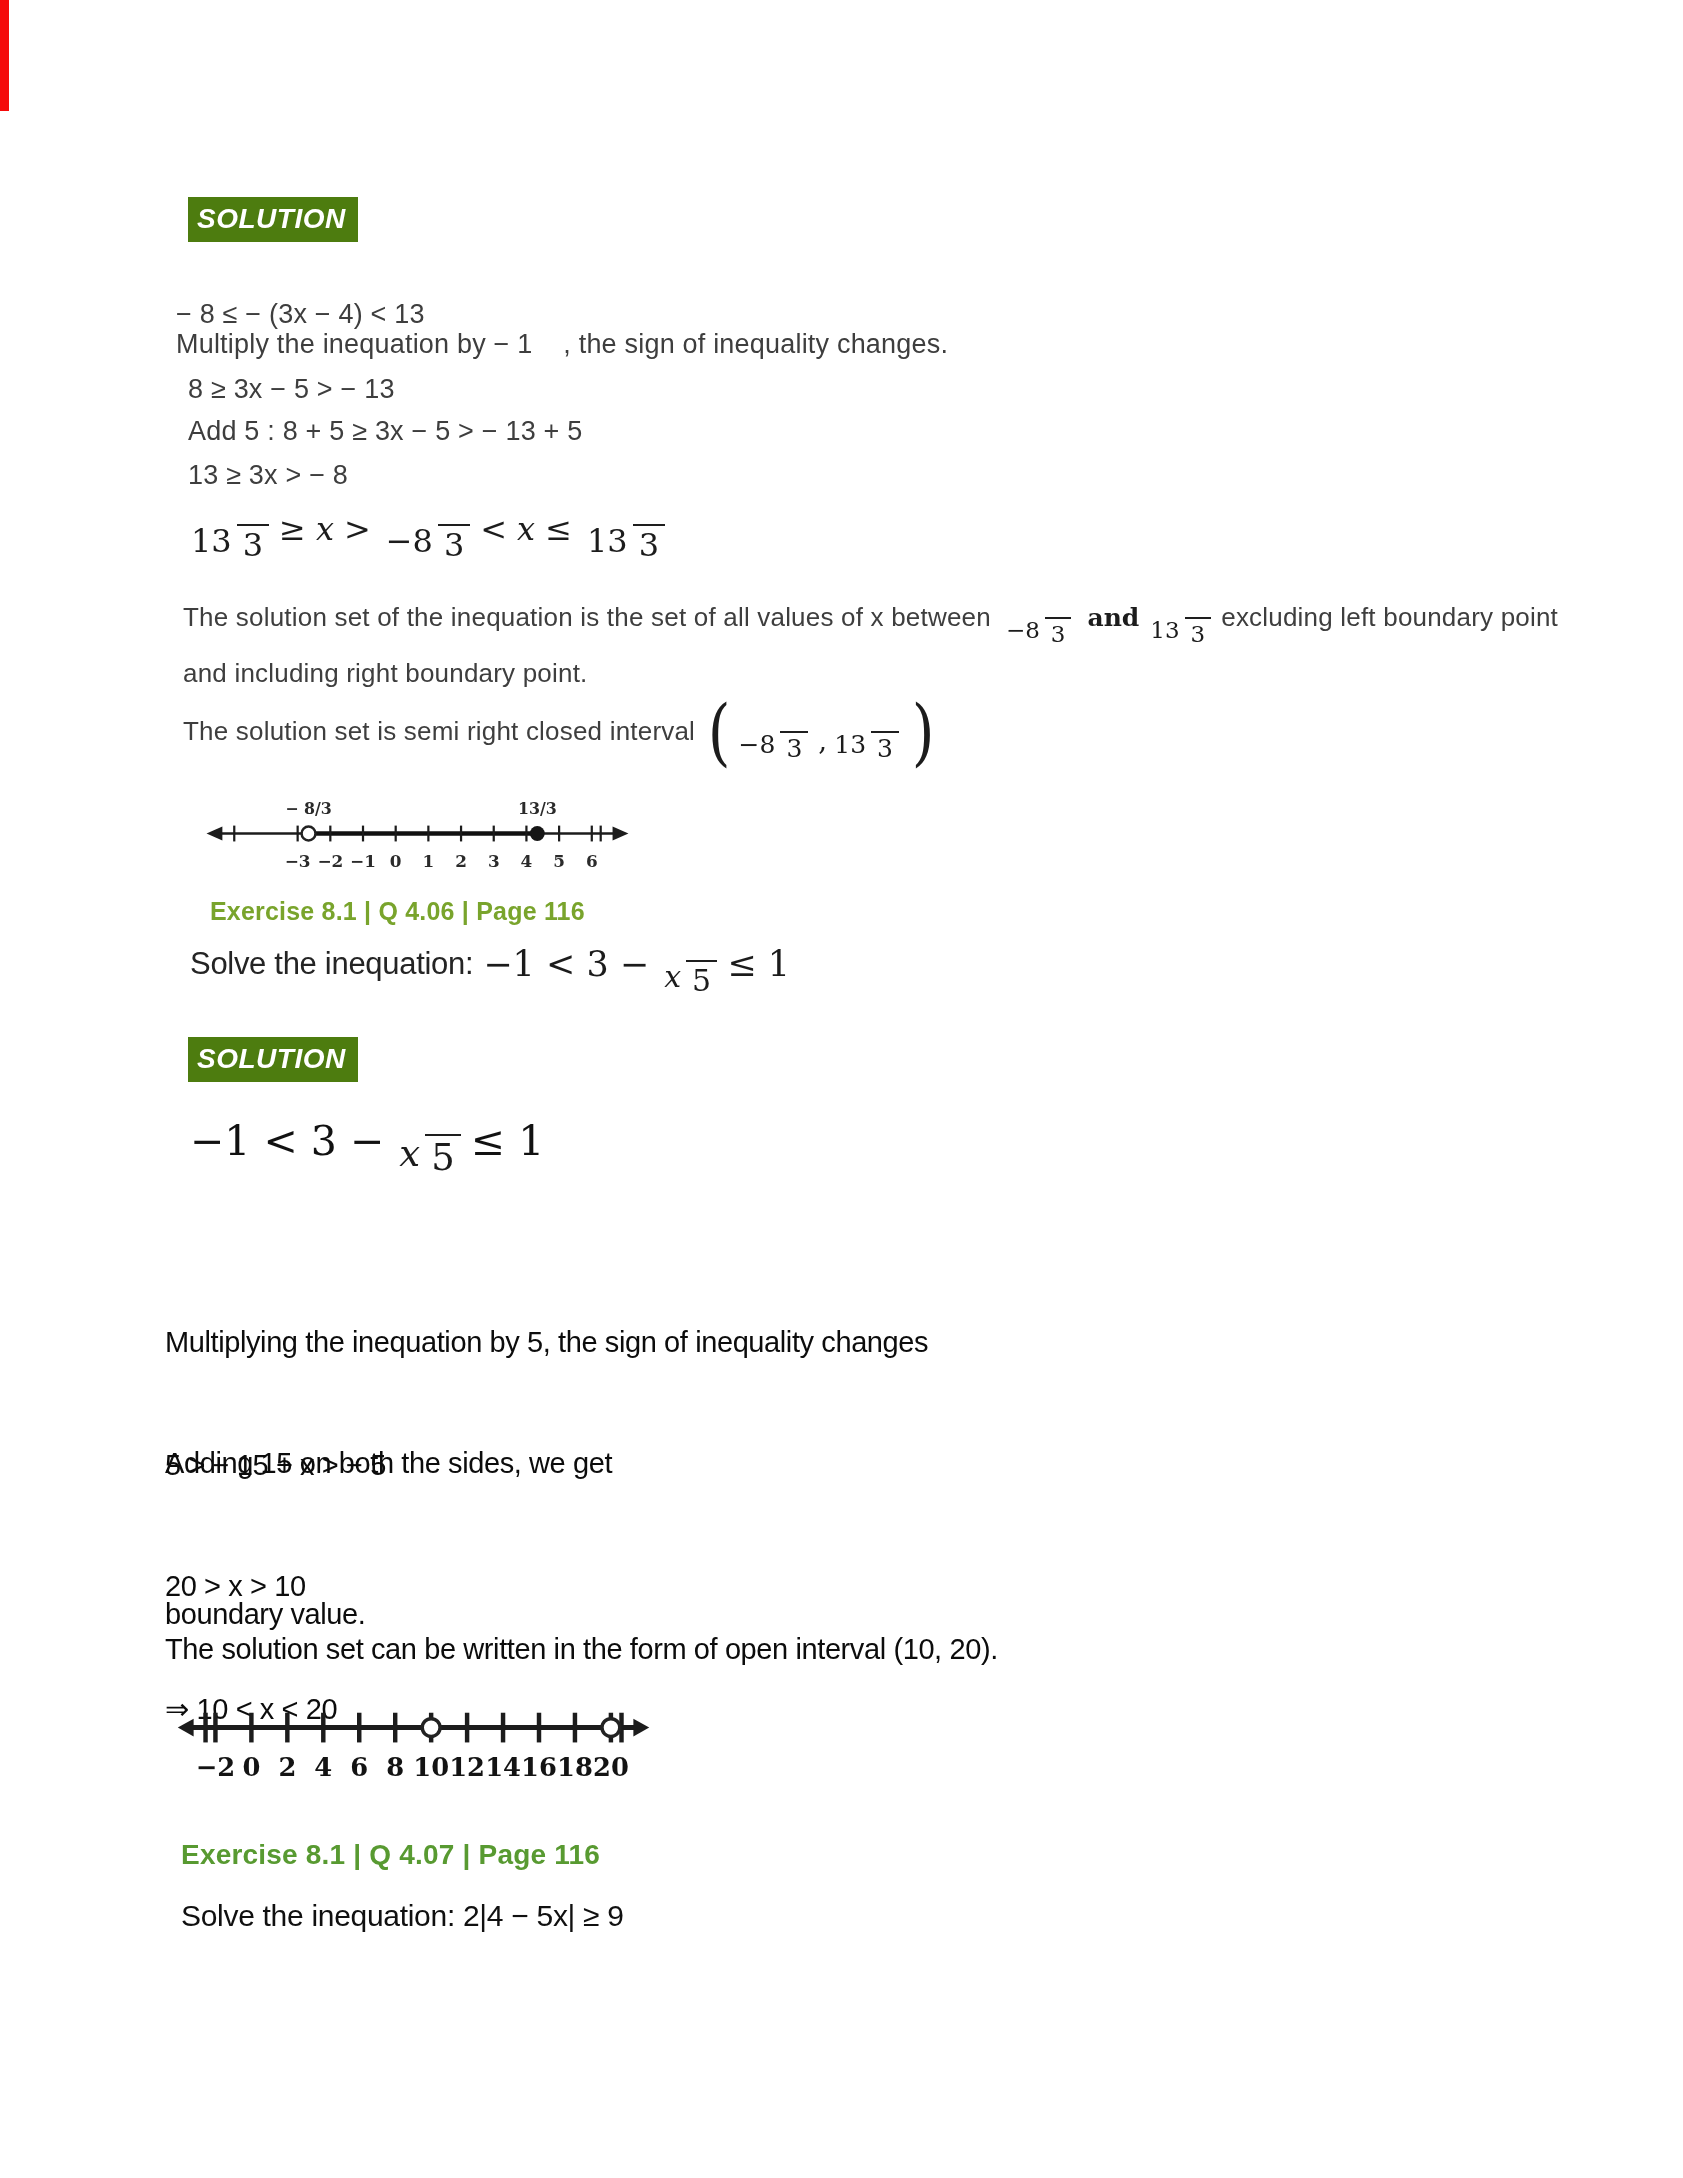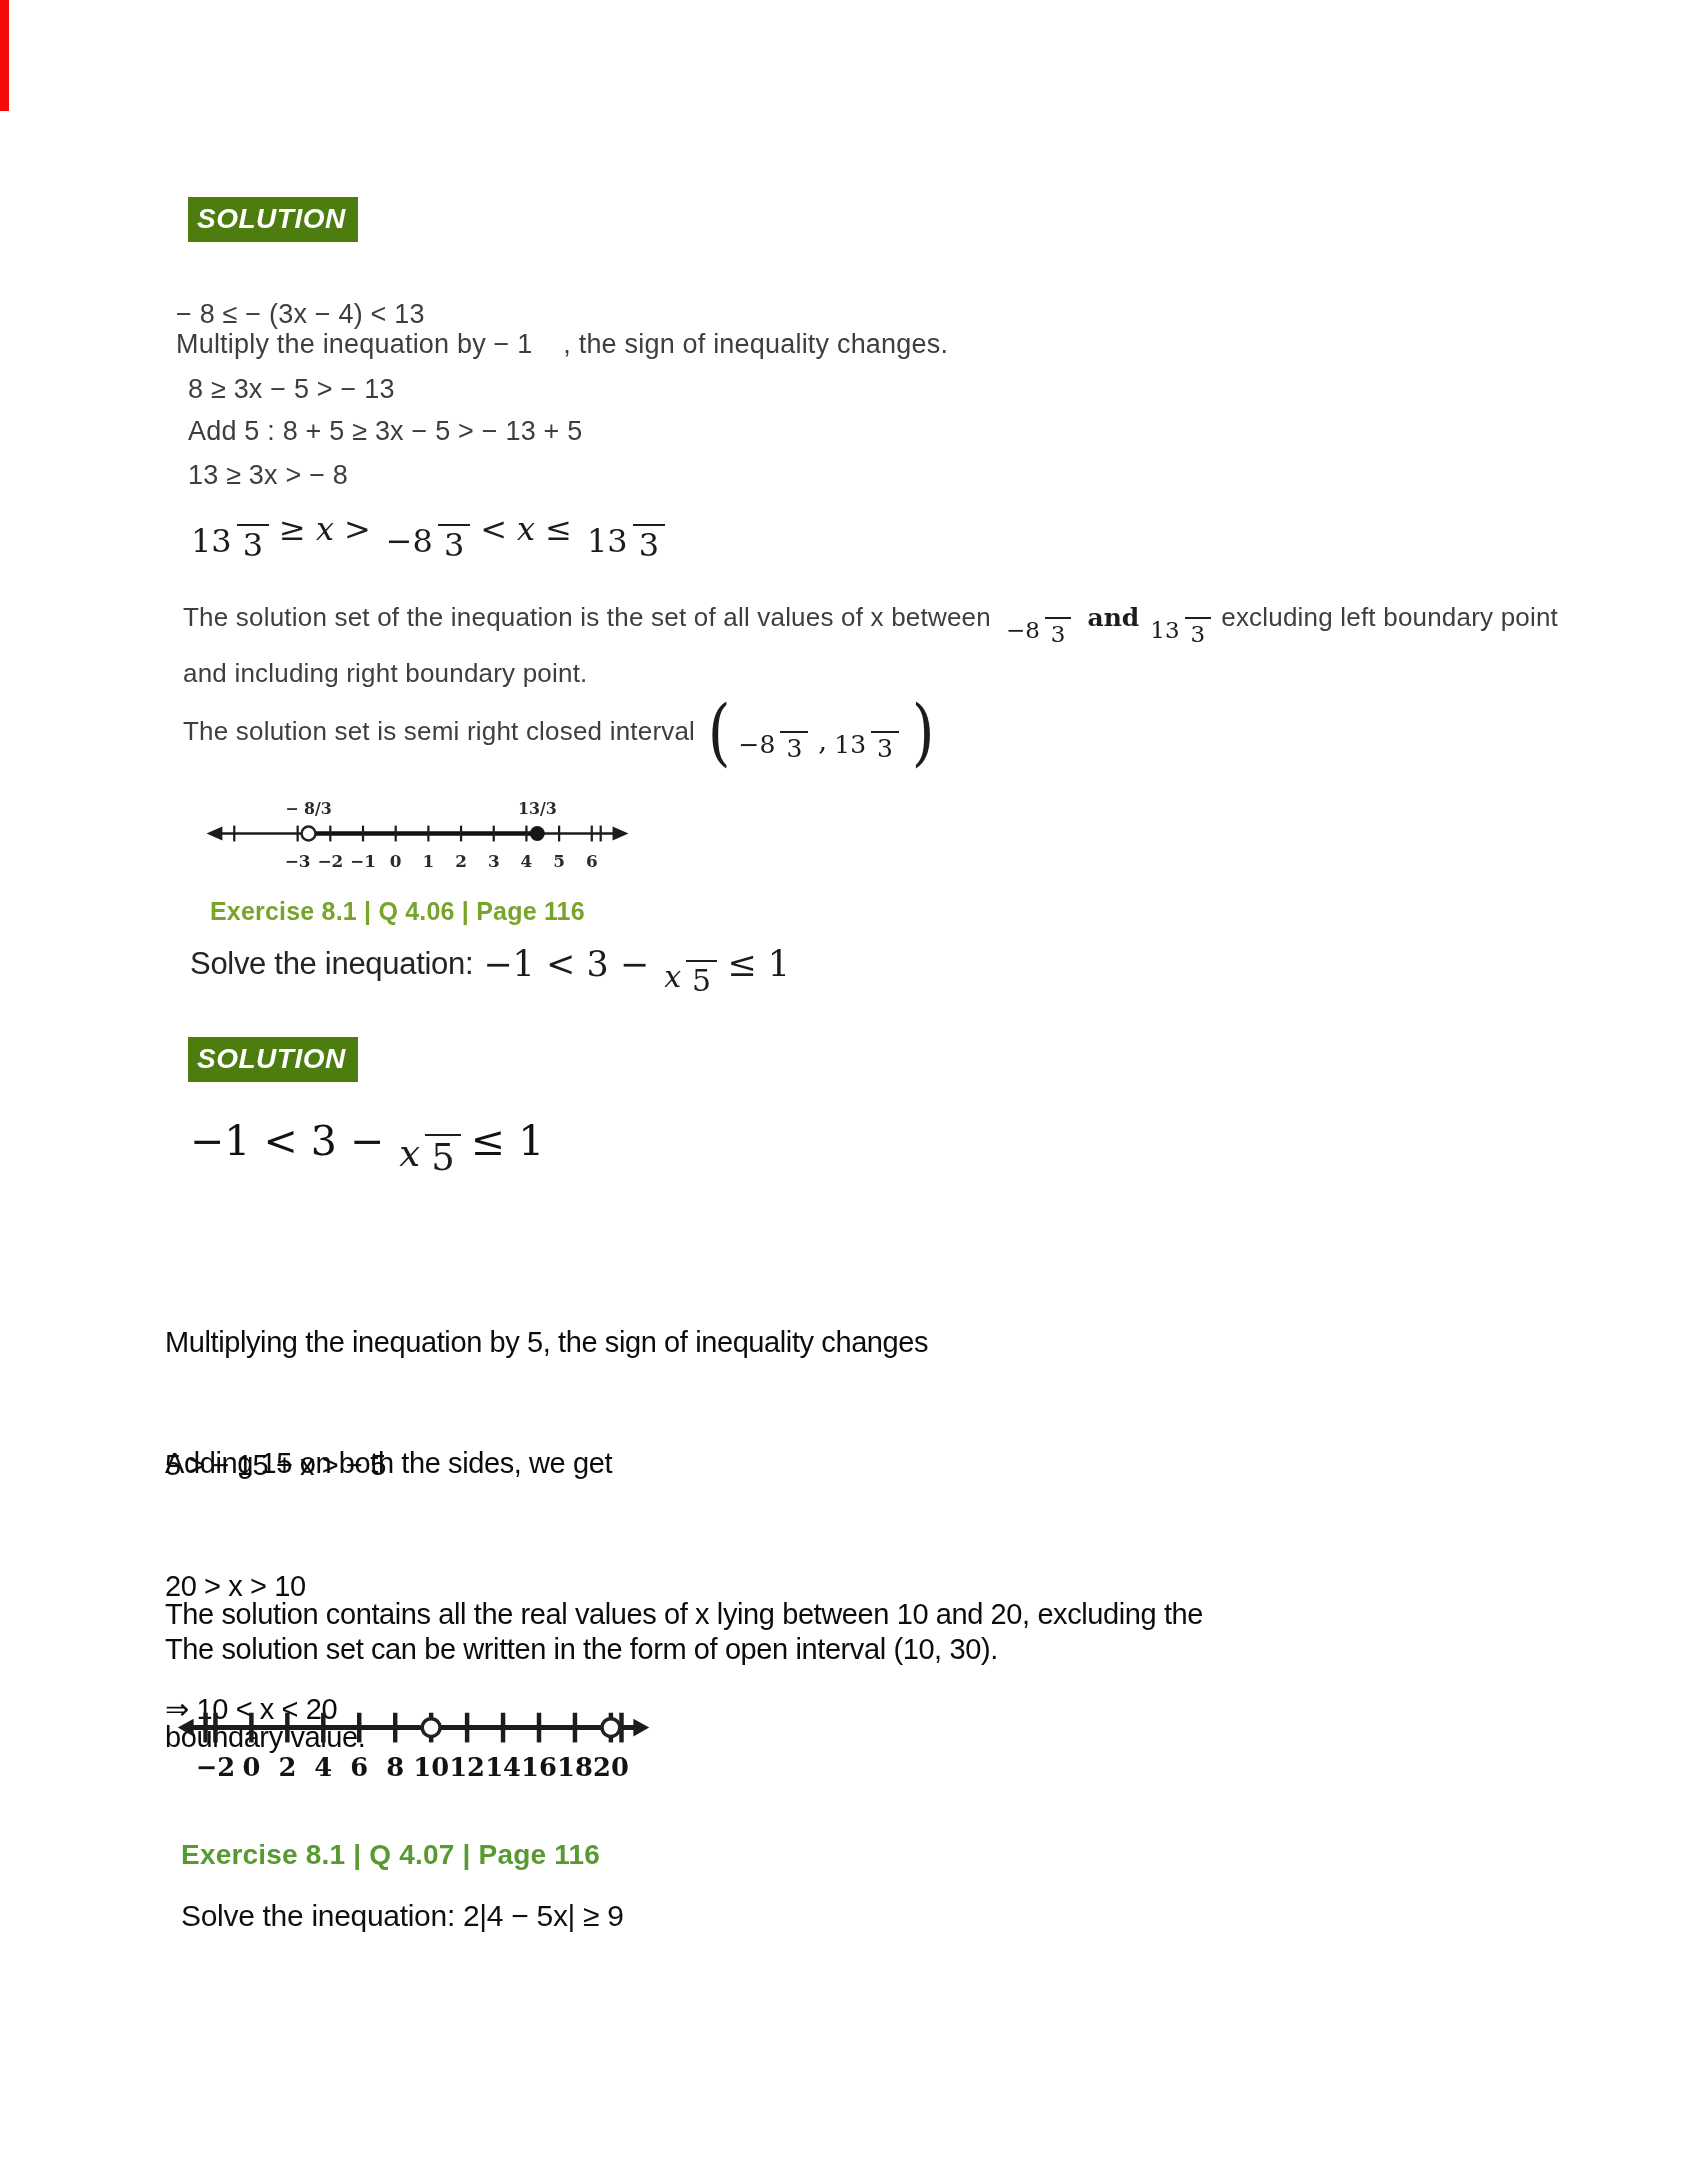--- a/index.html
+++ b/index.html
@@ -173,25 +173,24 @@
   <div>5 &gt; − 15 + x &gt; − 5</div>
 </div>
 
 <div class="abs para" style="left:165px;top:1361px">
   <div>Adding 15 on both the sides, we get</div>
   <div>20 &gt; x &gt; 10</div>
   <div>⇒ 10 &lt; x &lt; 20</div>
 </div>
 
 <div class="abs para" style="left:165px;top:1512px">
-  <div>The solution contains all the real values of x lying between 10 and 20, excluding the</div>
   <div>boundary value.</div>
 </div>
 
-<div class="abs para" style="left:165px;top:1629px">The solution set can be written in the form of open interval (10, 30).</div>
+<div class="abs para" style="left:165px;top:1629px">The solution set can be written in the form of open interval (10, 20).</div>
 
 <div class="abs numberline" id="nl2" style="left:158px;top:1681px;width:515px;height:111px">
     <svg width="515" height="111" viewBox="0 0 520 112" xmlns="http://www.w3.org/2000/svg">
       <line x1="33" y1="47" x2="483" y2="47" stroke="#1c1c1c" stroke-width="5"></line>
       <polygon points="20,47 36,38 36,56" fill="#1c1c1c"></polygon>
       <polygon points="496,47 480,38 480,56" fill="#1c1c1c"></polygon>
       <line x1="48" y1="32" x2="48" y2="62" stroke="#1c1c1c" stroke-width="4.5"></line>
       <line x1="468" y1="32" x2="468" y2="62" stroke="#1c1c1c" stroke-width="4.5"></line>
       <line x1="58" y1="32" x2="58" y2="62" stroke="#1c1c1c" stroke-width="4.5"></line>
       <text x="58" y="96" text-anchor="middle" class="nl2-lab">−2</text>

